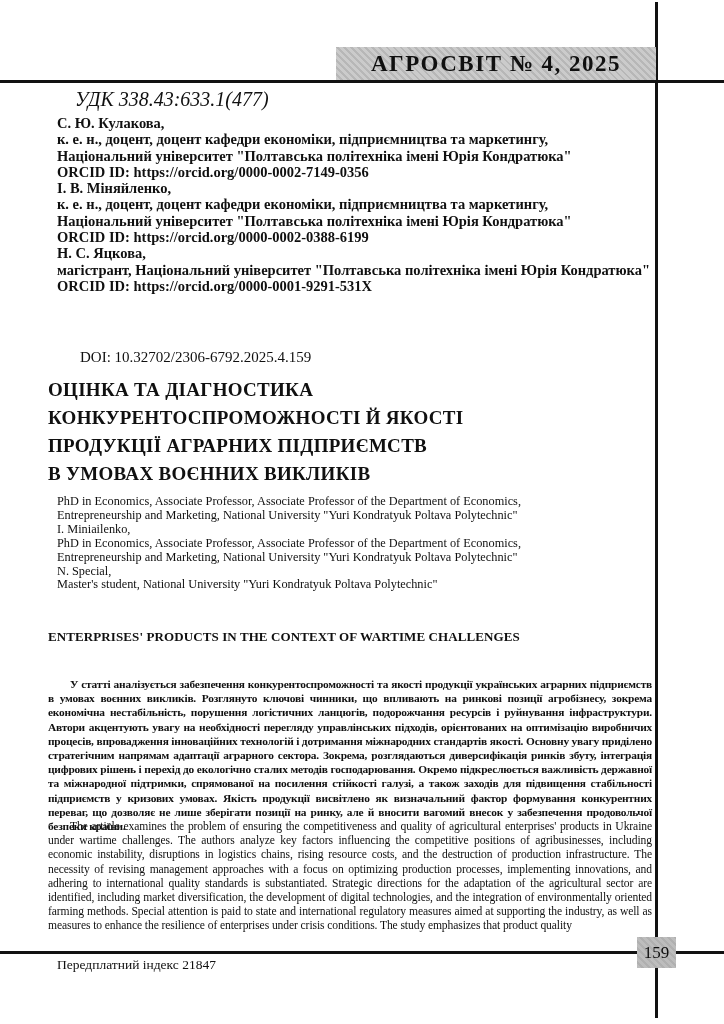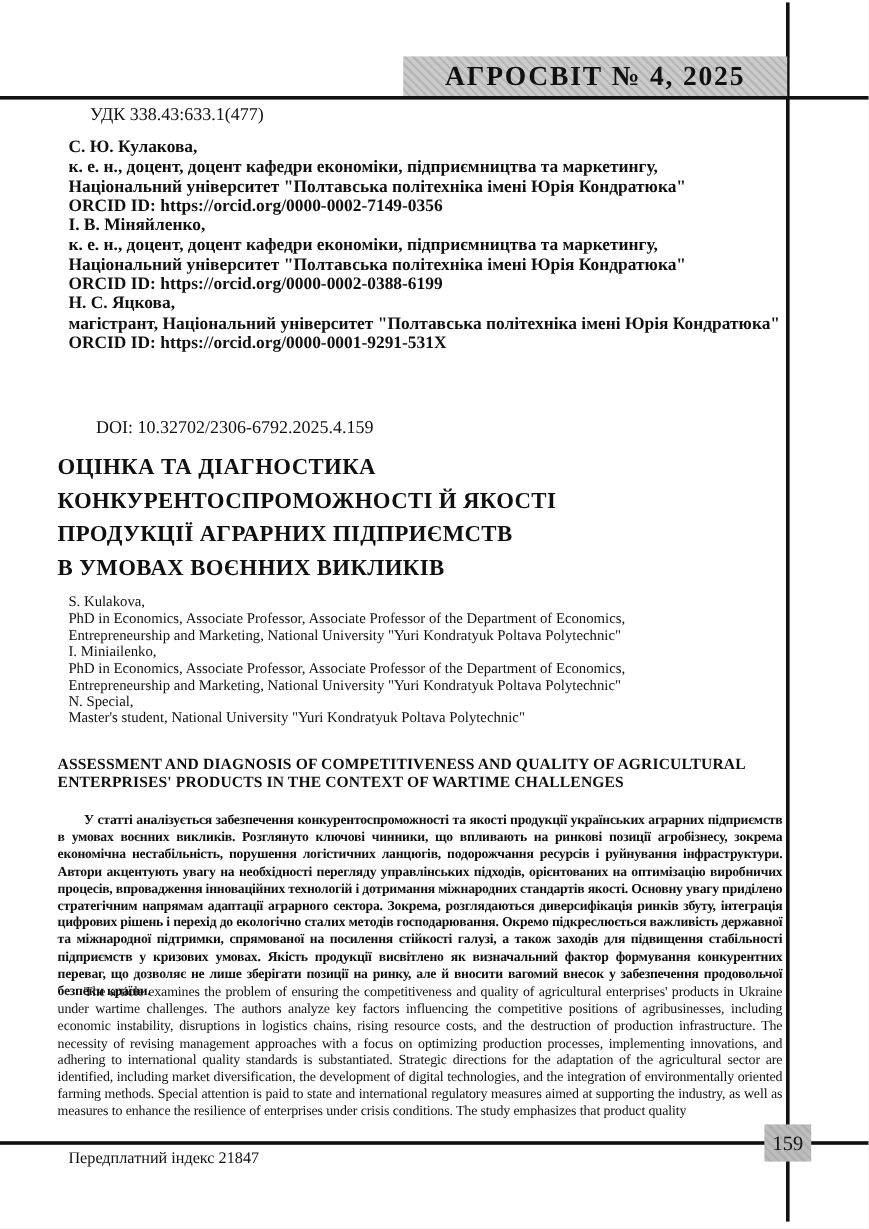--- a/index.html
+++ b/index.html
@@ -34,21 +34,22 @@
     width: 320px; height: 33px;
     background: repeating-linear-gradient(45deg,
       var(--banner-bg, #cbcbcb) 0px, var(--banner-bg, #cbcbcb) 3px,
       var(--banner-hatch, #b7b7b7) 3px, var(--banner-hatch, #b7b7b7) 5px);
     display: flex; align-items: center; justify-content: center;
     font-weight: bold; font-size: 23px; letter-spacing: 1.5px;
     white-space: nowrap;
   }
   .udk {
     position: absolute; left: 75px; top: 88px;
-    font-size: 15px;
+    font-size: 20px;
+    font-style: italic;
   }
   .authors-ua {
     position: absolute; left: 57px; top: 115px;
     font-size: 14.5px; font-weight: bold; line-height: 16.3px;
     white-space: nowrap;
   }
   .doi {
     position: absolute; left: 80px; top: 349px;
     font-size: 15px;
   }
@@ -129,32 +130,30 @@
   <div class="doi">DOI: 10.32702/2306-6792.2025.4.159</div>
 
   <div class="title-ua">
     <div>ОЦІНКА ТА ДІАГНОСТИКА</div>
     <div>КОНКУРЕНТОСПРОМОЖНОСТІ Й ЯКОСТІ</div>
     <div>ПРОДУКЦІЇ АГРАРНИХ ПІДПРИЄМСТВ</div>
     <div>В УМОВАХ ВОЄННИХ ВИКЛИКІВ</div>
   </div>
 
   <div class="authors-en">
-    <div>S. Kulakova,</div>
     <div>PhD in Economics, Associate Professor, Associate Professor of the Department of Economics,</div>
     <div>Entrepreneurship and Marketing, National University "Yuri Kondratyuk Poltava Polytechnic"</div>
     <div>I. Miniailenko,</div>
     <div>PhD in Economics, Associate Professor, Associate Professor of the Department of Economics,</div>
     <div>Entrepreneurship and Marketing, National University "Yuri Kondratyuk Poltava Polytechnic"</div>
     <div>N. Special,</div>
     <div>Master's student, National University "Yuri Kondratyuk Poltava Polytechnic"</div>
   </div>
 
   <div class="title-en">
-    <div>ASSESSMENT AND DIAGNOSIS OF COMPETITIVENESS AND QUALITY OF AGRICULTURAL</div>
     <div>ENTERPRISES' PRODUCTS IN THE CONTEXT OF WARTIME CHALLENGES</div>
   </div>
 
   <div class="abstract abstract-ua">У статті аналізується забезпечення конкурентоспроможності та якості продукції українських аграрних підприємств в умовах воєнних викликів. Розглянуто ключові чинники, що впливають на ринкові позиції агробізнесу, зокрема економічна нестабільність, порушення логістичних ланцюгів, подорожчання ресурсів і руйнування інфраструктури. Автори акцентують увагу на необхідності перегляду управлінських підходів, орієнтованих на оптимізацію виробничих процесів, впровадження інноваційних технологій і дотримання міжнародних стандартів якості. Основну увагу приділено стратегічним напрямам адаптації аграрного сектора. Зокрема, розглядаються диверсифікація ринків збуту, інтеграція цифрових рішень і перехід до екологічно сталих методів господарювання. Окремо підкреслюється важливість державної та міжнародної підтримки, спрямованої на посилення стійкості галузі, а також заходів для підвищення стабільності підприємств у кризових умовах. Якість продукції висвітлено як визначальний фактор формування конкурентних переваг, що дозволяє не лише зберігати позиції на ринку, але й вносити вагомий внесок у забезпечення продовольчої безпеки країни.</div>
 
   <div class="abstract abstract-en">The article examines the problem of ensuring the competitiveness and quality of agricultural enterprises' products in Ukraine under wartime challenges. The authors analyze key factors influencing the competitive positions of agribusinesses, including economic instability, disruptions in logistics chains, rising resource costs, and the destruction of production infrastructure. The necessity of revising management approaches with a focus on optimizing production processes, implementing innovations, and adhering to international quality standards is substantiated. Strategic directions for the adaptation of the agricultural sector are identified, including market diversification, the development of digital technologies, and the integration of environmentally oriented farming methods. Special attention is paid to state and international regulatory measures aimed at supporting the industry, as well as measures to enhance the resilience of enterprises under crisis conditions. The study emphasizes that product quality</div>
 
   <div class="footer-text">Передплатний індекс 21847</div>
 
   <div class="page-box">

